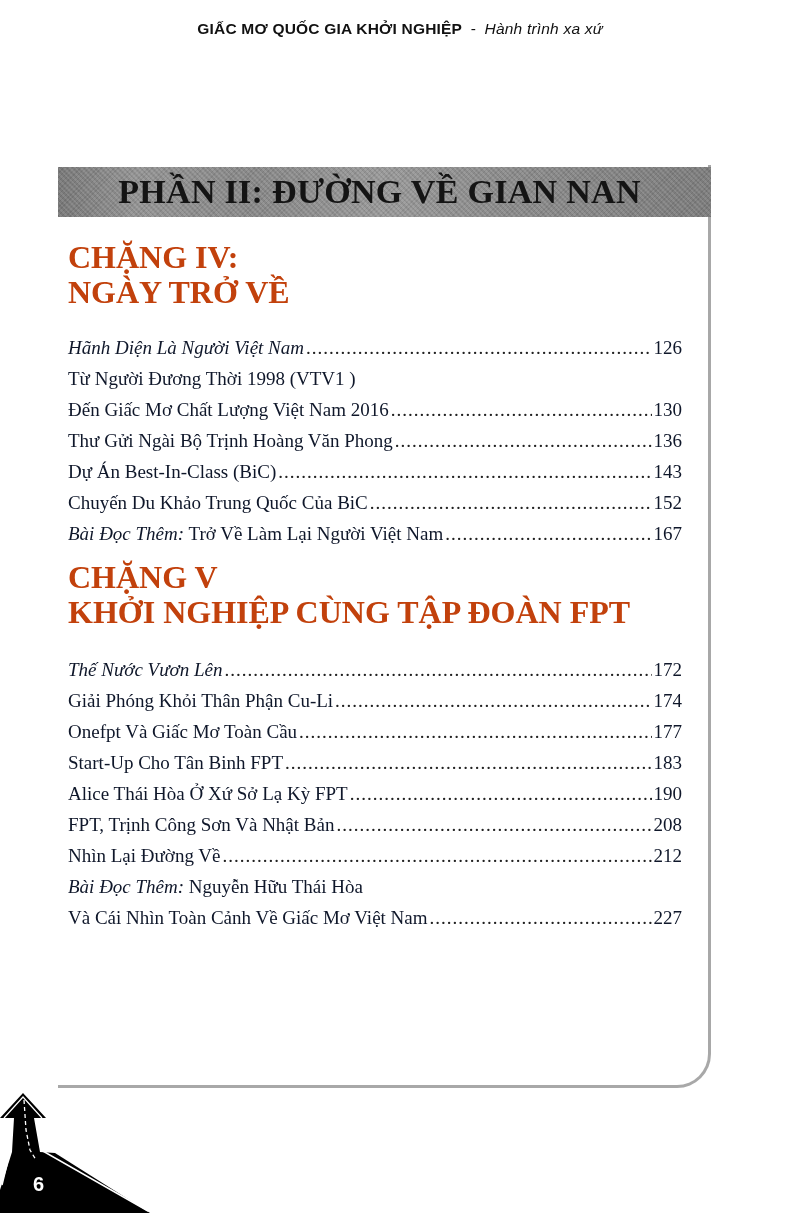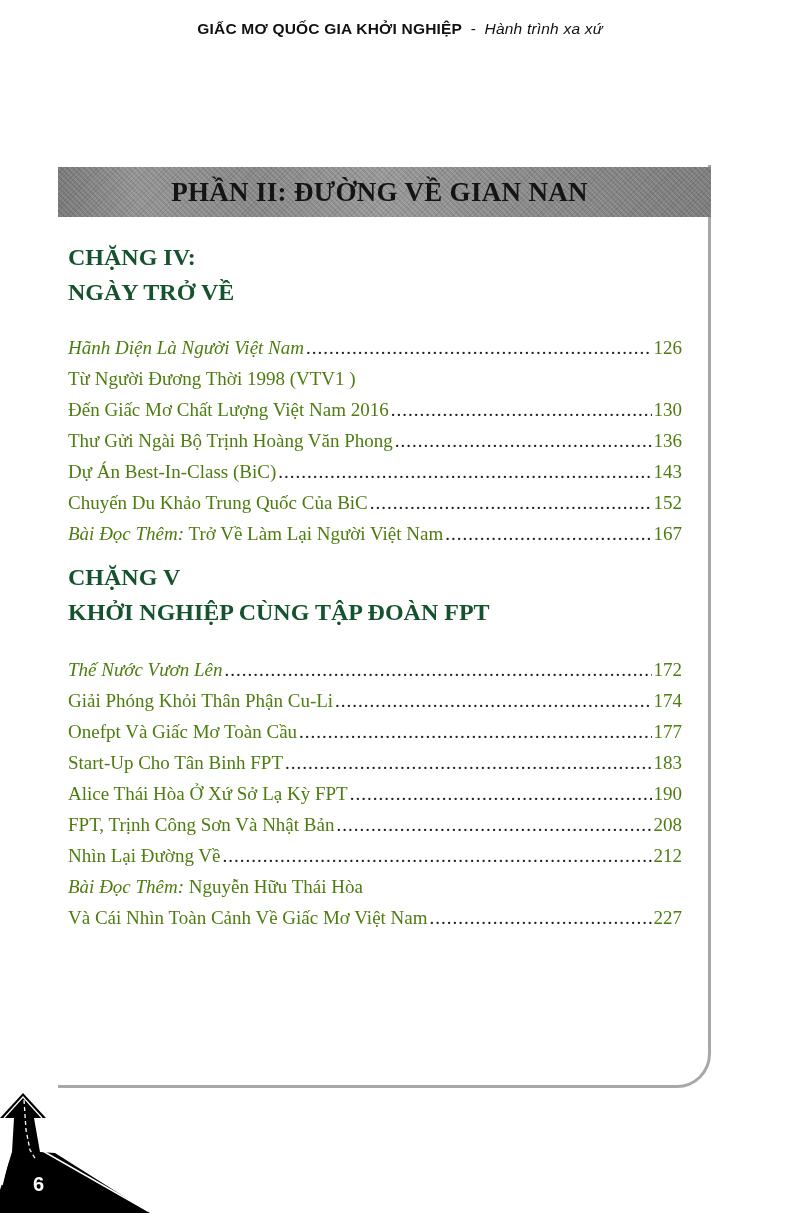--- a/index.html
+++ b/index.html
@@ -23,31 +23,31 @@
   }
   .part-band {
     position:absolute; left:58px; top:167px; width:653px; height:50px;
     background:
       repeating-linear-gradient(45deg, rgba(0,0,0,0.06) 0 2px, rgba(255,255,255,0.05) 2px 4px),
       repeating-linear-gradient(-45deg, rgba(0,0,0,0.05) 0 1px, rgba(255,255,255,0.04) 1px 3px),
       linear-gradient(90deg,#7a7a7a 0%,#959595 12%,#8a8a8a 30%,#9a9a9a 50%,#8c8c8c 70%,#7e7e7e 100%);
     display:flex; align-items:center; justify-content:center;
   }
   .part-band .part-title {
-    font-family:"Liberation Serif","DejaVu Serif",serif; font-weight:bold; font-size:27px;
+    font-family:"Liberation Serif","DejaVu Serif",serif; font-weight:bold; font-size:34px;
     color:#141414; letter-spacing:0.3px; margin-left:-10px;
   }
 
   .toc { position:absolute; left:68px; width:614px; }
   .chapter-heading {
-    font-family:"Liberation Serif","DejaVu Serif",serif; font-weight:bold; font-size:24px;
-    line-height:35px; color:#14532d; margin:0;
+    font-family:"Liberation Serif","DejaVu Serif",serif; font-weight:bold; font-size:32px;
+    line-height:35px; color:#c2410c; margin:0;
   }
   .entries { margin-top:18px; }
-  .entry { font-size:19px; line-height:31px; color:#4d7c0f; }
+  .entry { font-size:19px; line-height:31px; color:#0f172a; }
   .entry .line { display:flex; align-items:baseline; }
   .entry .text { white-space:nowrap; }
   .entry .it { font-style:italic; }
   .entry .leader {
     flex:1; overflow:hidden; white-space:nowrap; margin:0 2px; color:#222;
   }
   .entry .leader::after {
     content:"................................................................................................................................................................";
     letter-spacing:1px;
   }

